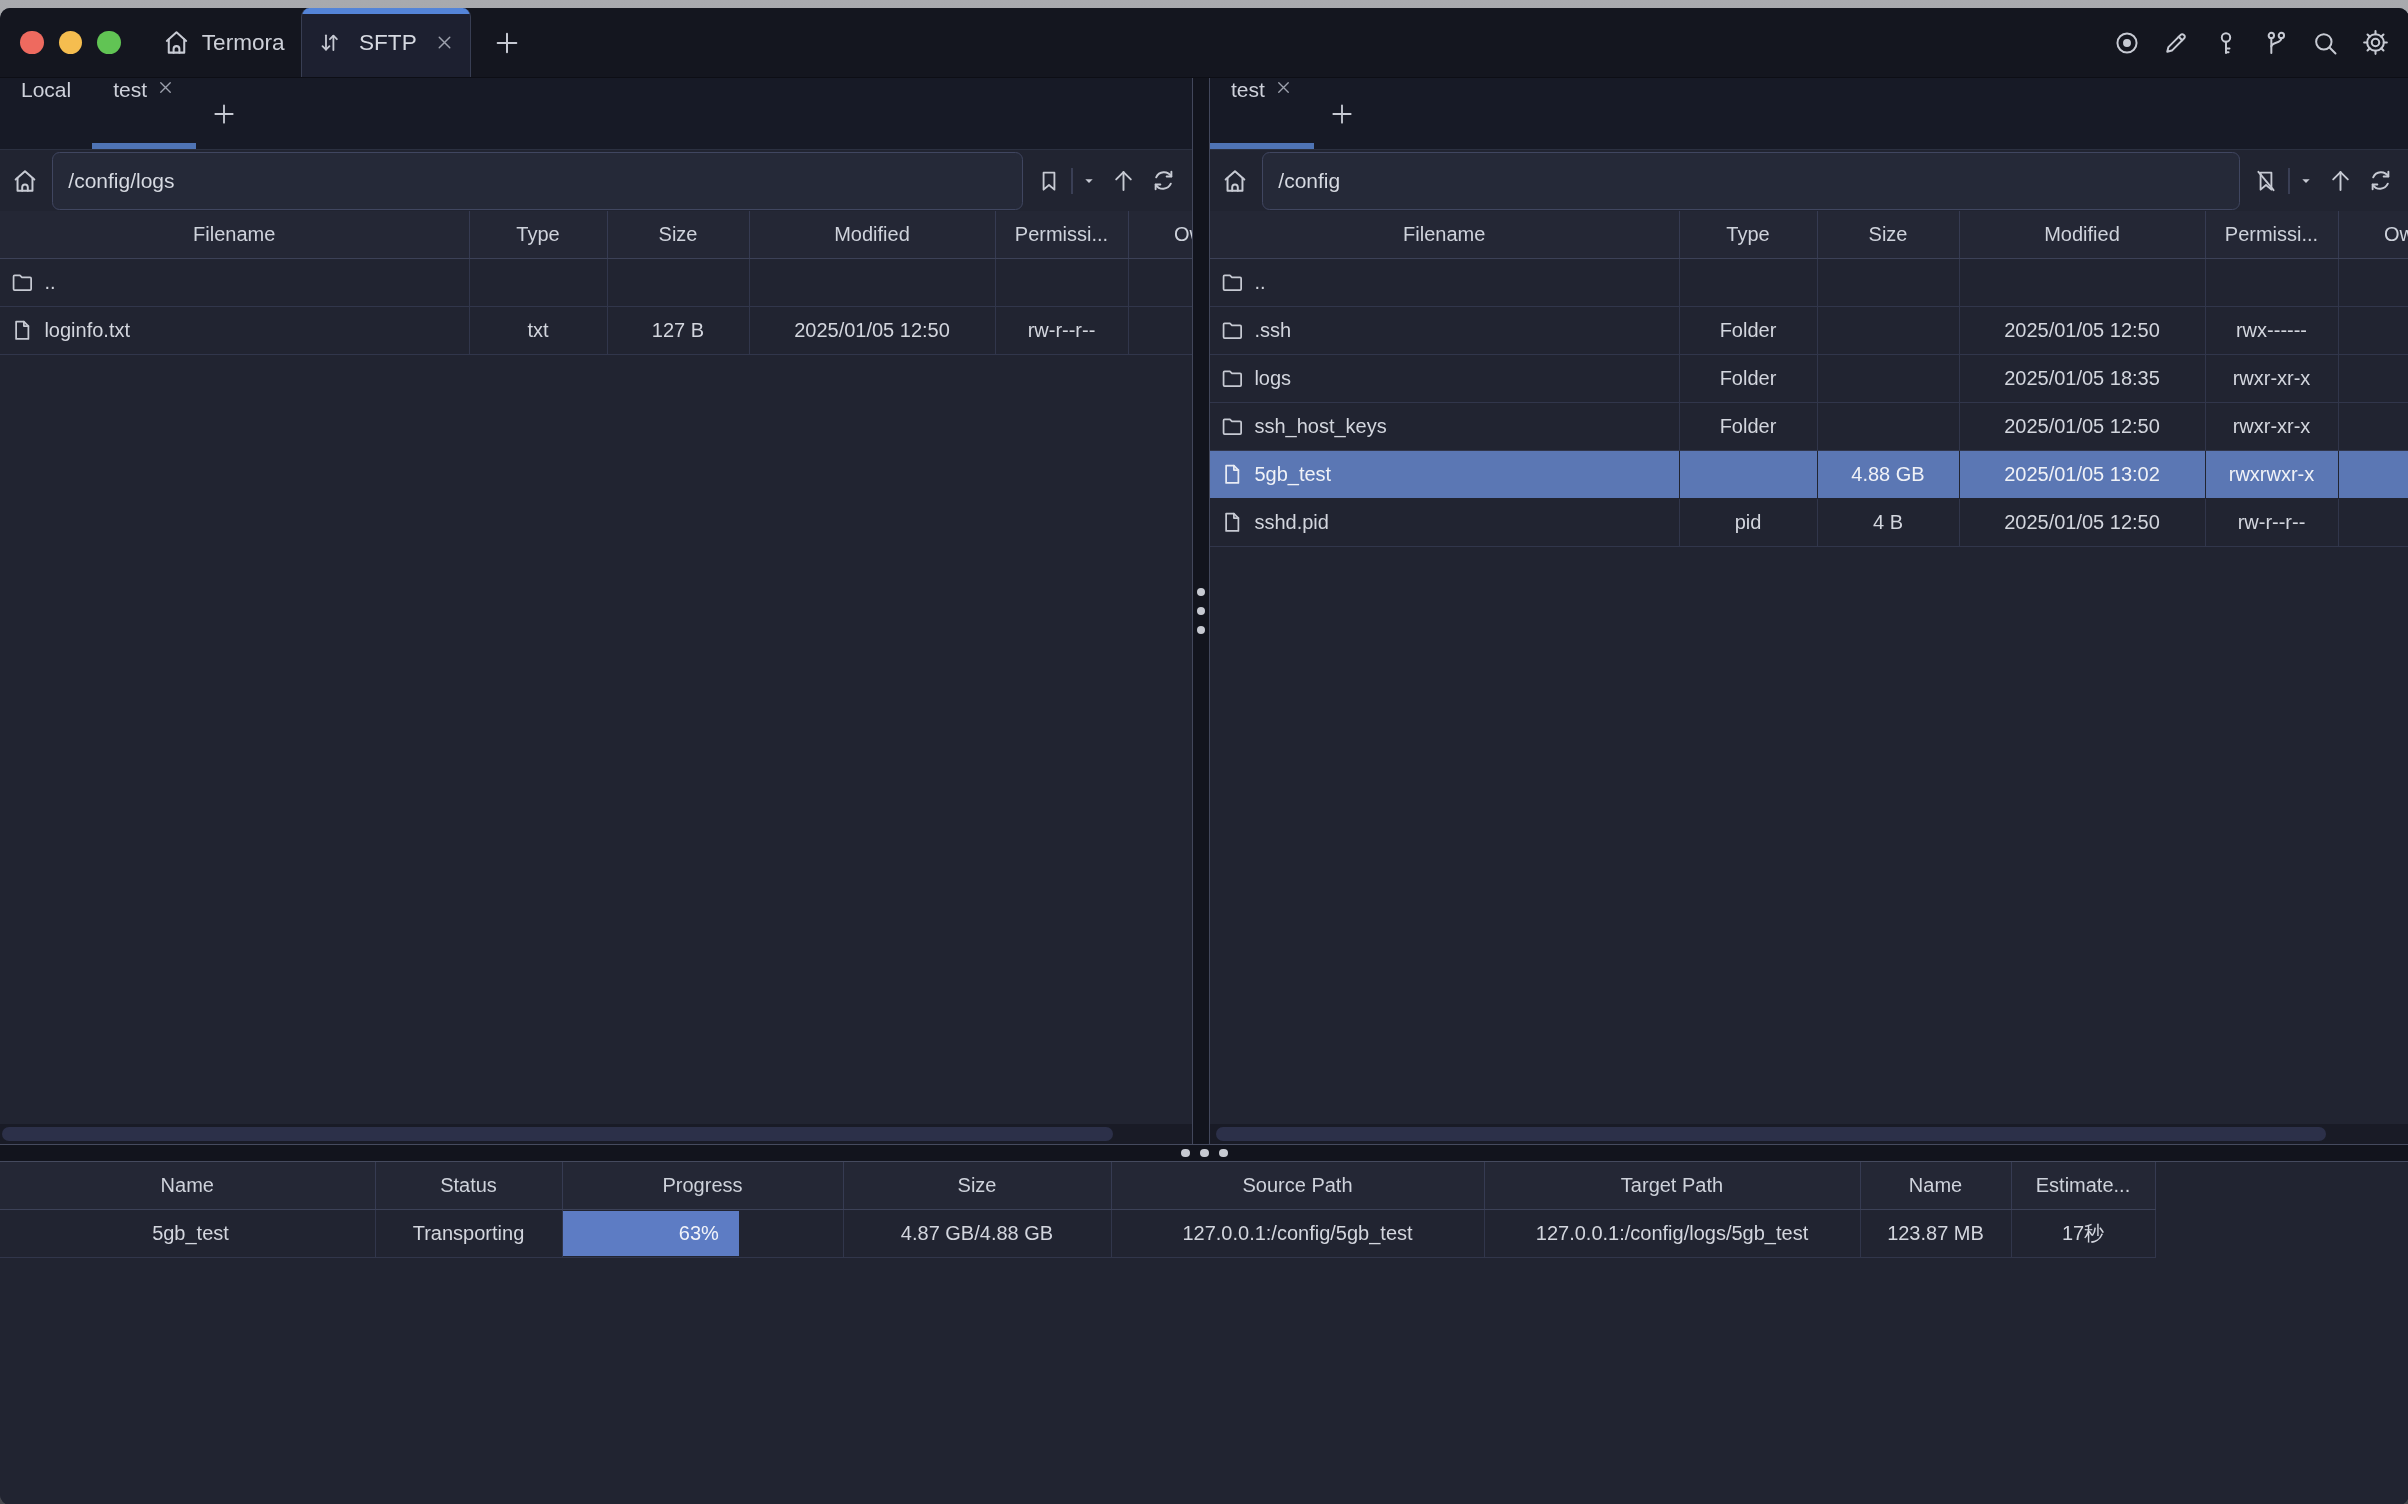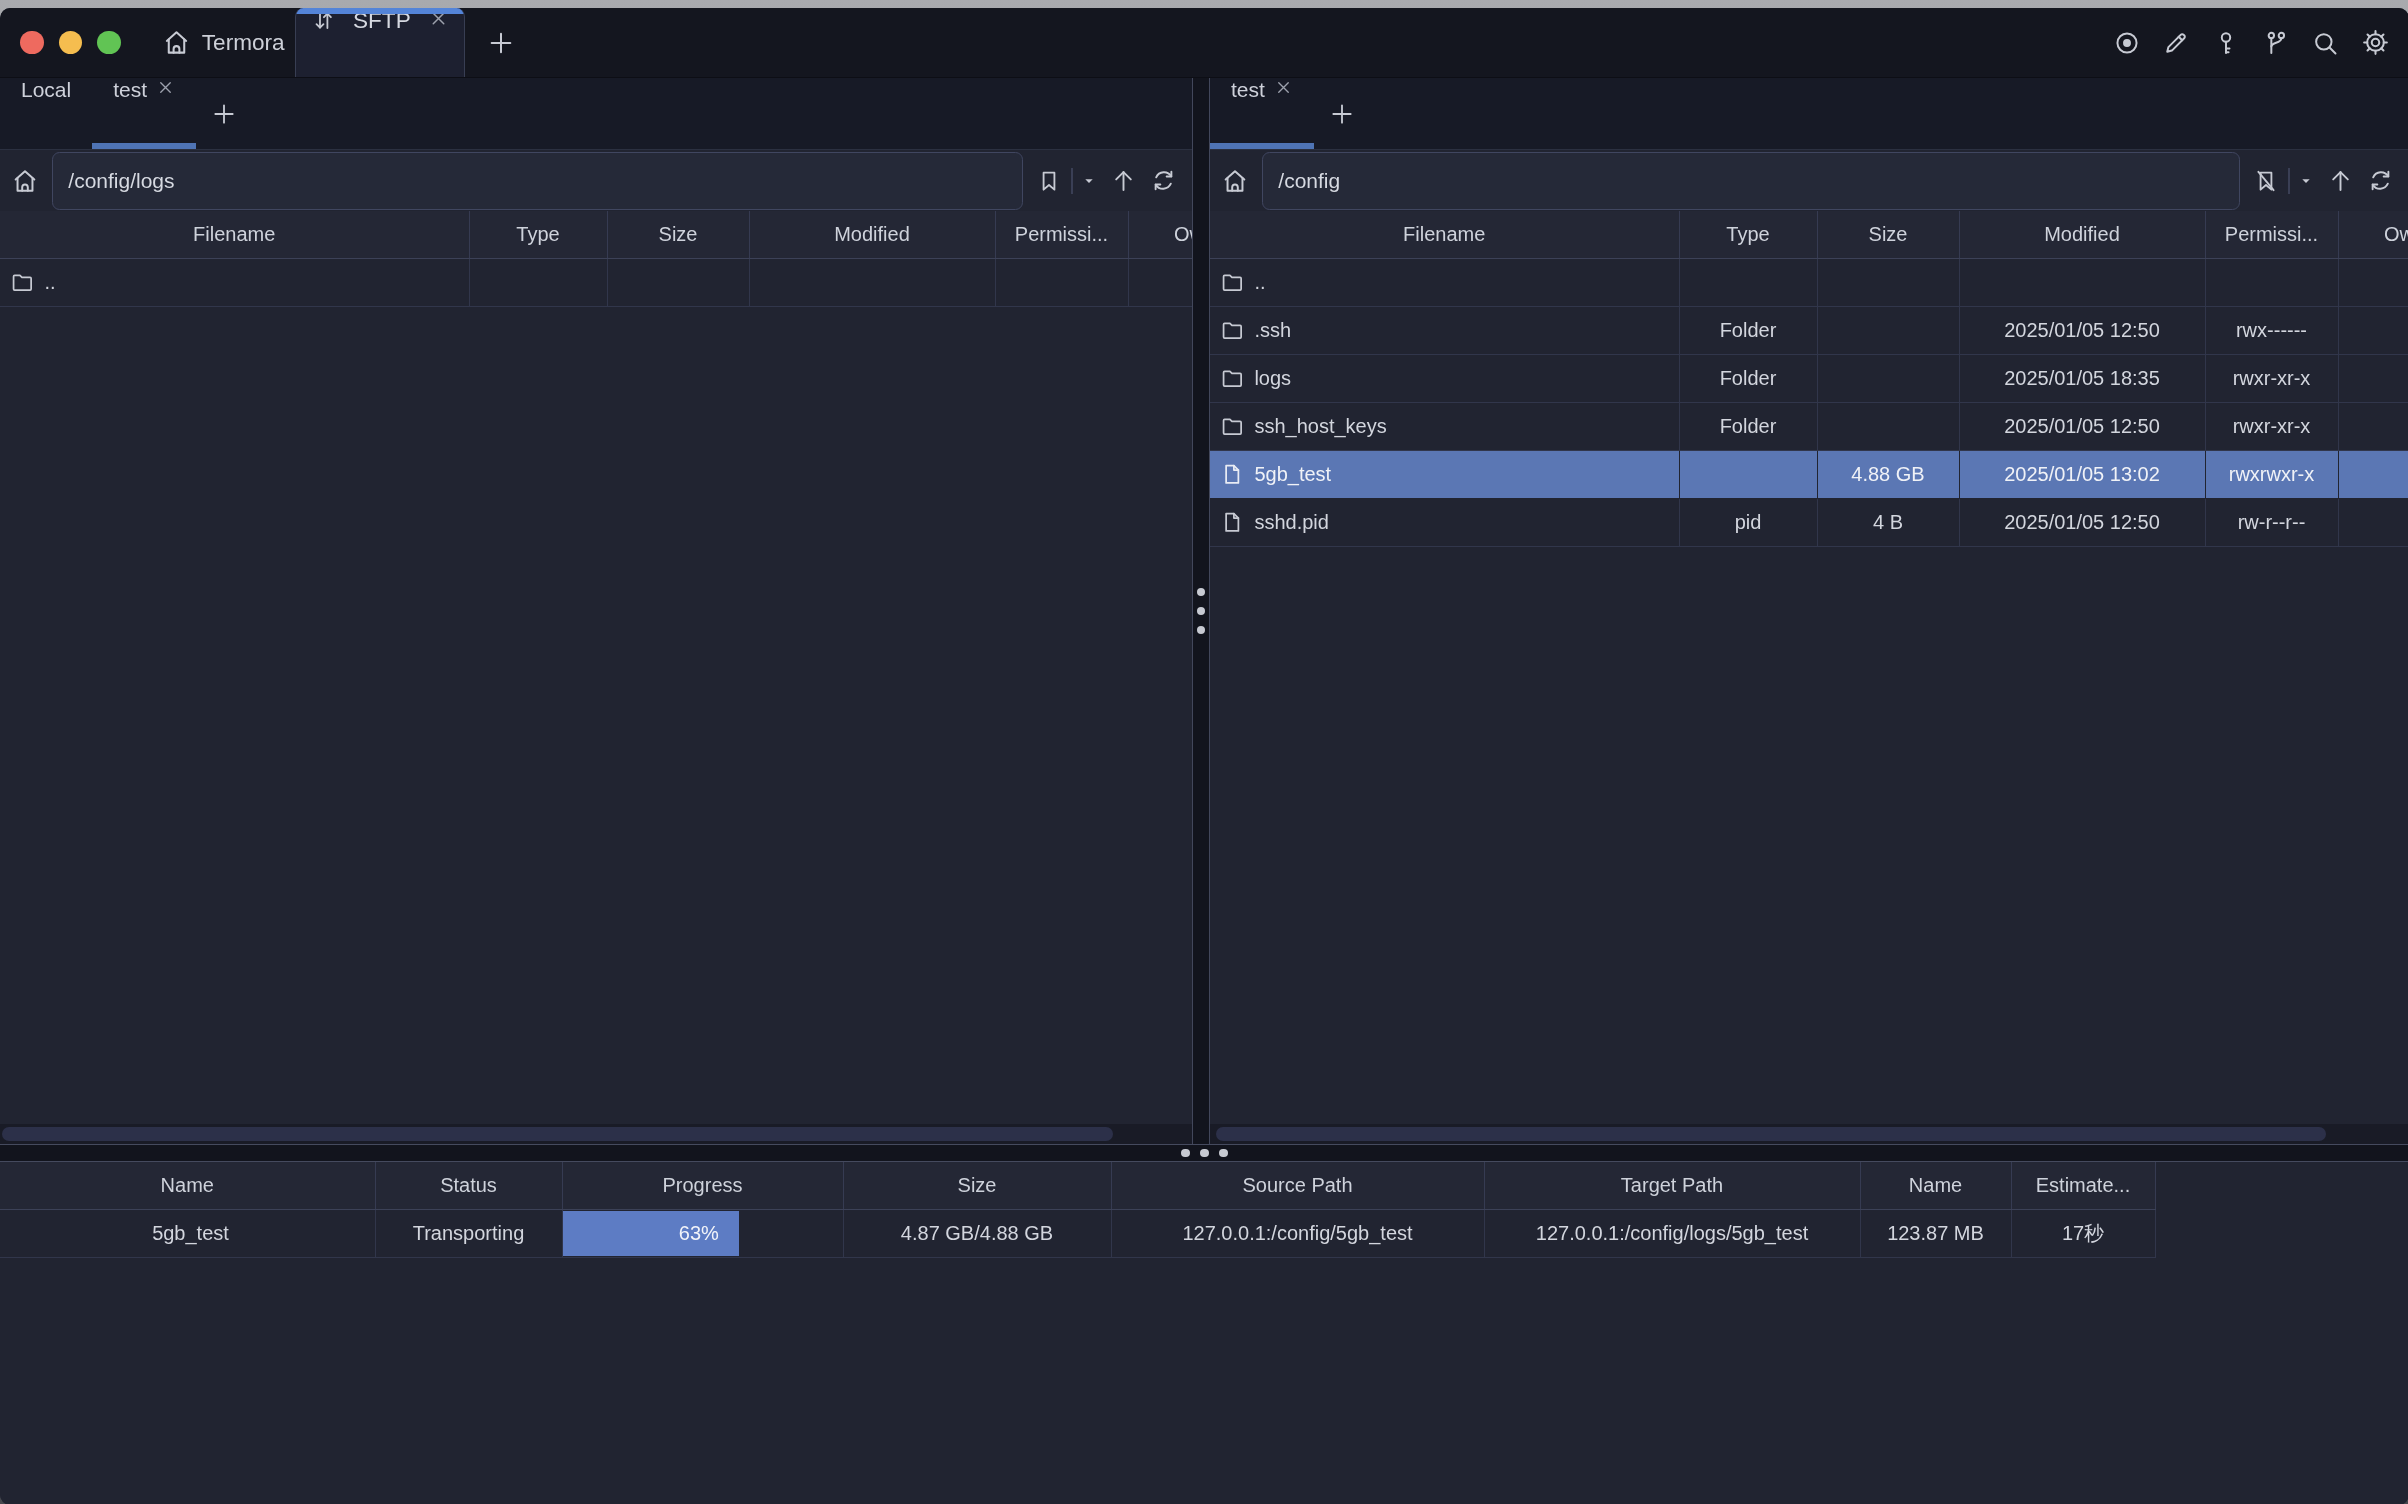--- a/index.html
+++ b/index.html
@@ -15,22 +15,22 @@
     display:flex;flex-direction:column;
   }
   svg{display:block;}
   .ic{stroke:#c7cad3;fill:none;stroke-width:1.7;stroke-linecap:round;stroke-linejoin:round;}
 
   
   .titlebar{height:69px;min-height:69px;background:#14161f;display:flex;align-items:stretch;position:relative;border-bottom:0.9px solid #0d0e15;}
   .lights{display:flex;align-items:center;gap:15px;padding-left:20px;}
   .light{width:23.5px;height:23.5px;border-radius:50%;}
   .app-item{display:flex;align-items:center;gap:11.3px;margin-left:41px;color:#cdd0d8;font-size:22.6px;}
-  .tab-sftp{margin-left:10px;width:168px;background:#1d2030;border-left:1.9px solid #383e53;border-right:1.9px solid #383e53;
-    border-radius:8.5px 8.5px 0 0;display:flex;justify-content:center;gap:17px;
+  .tab-sftp{margin-left:16px;width:168px;background:#1d2030;border-left:1.9px solid #383e53;border-right:1.9px solid #383e53;
+    border-radius:8.5px 8.5px 0 0;display:flex;align-items:center;justify-content:center;gap:17px;
     position:relative;color:#d6d9e1;font-size:22.6px;overflow:hidden;}
   .tab-top-accent{position:absolute;top:0;left:0;right:0;height:5.6px;background:#5484d8;}
   .tb-plus{margin-left:22.6px;align-self:center;cursor:default;}
   .toolbar{margin-left:auto;display:flex;align-items:center;gap:21.7px;padding-right:19px;}
   .tbtn{display:flex;align-items:center;justify-content:center;}
 
   
   .panes{display:flex;height:1066px;min-height:1066px;}
   .pane{position:relative;overflow:hidden;background:#212431;}
   .pane.left{width:1192px;min-width:1192px;}
@@ -260,20 +260,38 @@
                         <path d="M3.5 6.3a1 1 0 0 1 1-1h5.2l2 2h8a1 1 0 0 1 1 1v10.4a1 1 0 0 1-1 1H4.5a1 1 0 0 1-1-1z"></path>
                       </svg>
                     </span>
                     <span>..</span>
                   </span>
                 </td>
               <td></td>
               <td></td>
               <td></td>
               <td></td>
+              <td></td>
+            </tr>
+            <tr>
+              <td class="namecell">
+                  <span class="namewrap">
+                    <span>
+                      <svg class="ic" width="24.5" height="24.5" viewBox="0 0 24 24">
+                        <path d="M6 3.5h7.6L18 7.9v12.6H6z"></path>
+                        <path d="M13.6 3.5v4.4H18"></path>
+                      </svg>
+                    </span>
+                    <span>loginfo.txt</span>
+                  </span>
+                </td>
+              <td>txt</td>
+              <td>127 B</td>
+              <td>2025/01/05 12:50</td>
+              <td>rw-r--r--</td>
               <td></td>
             </tr>
           </tbody>
         </table>
       </div>
 
       <div class="hscroll">
         <div class="thumb" style="left:1.9px;width:1111px;"></div>
       </div>
     </div>

